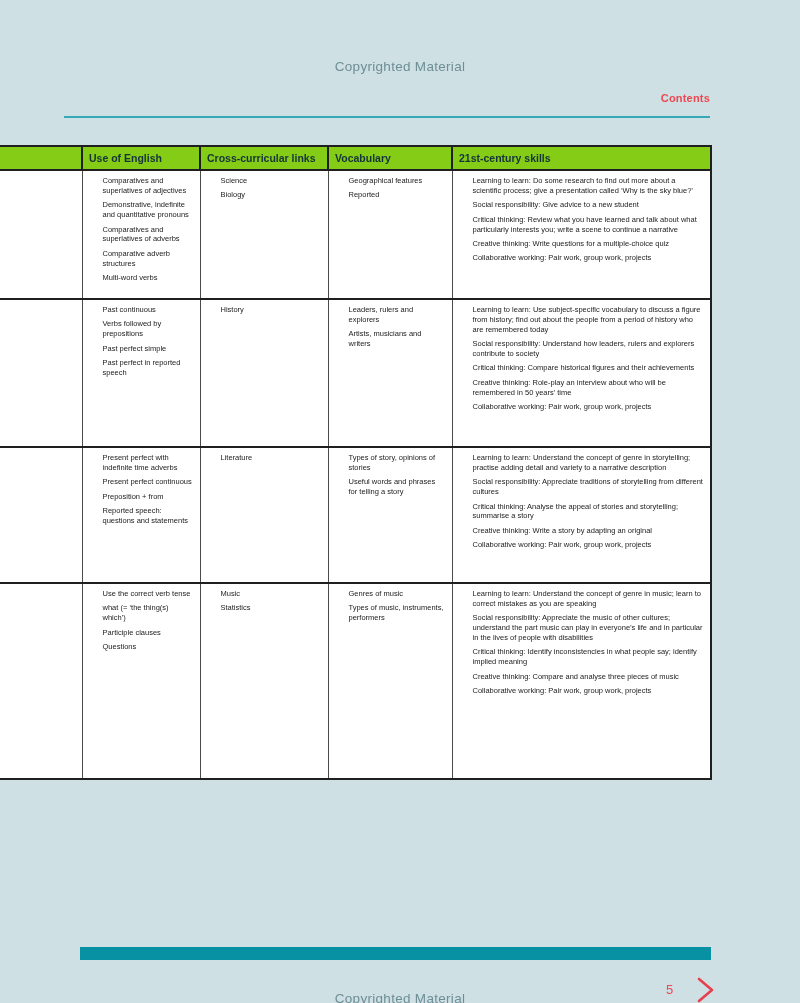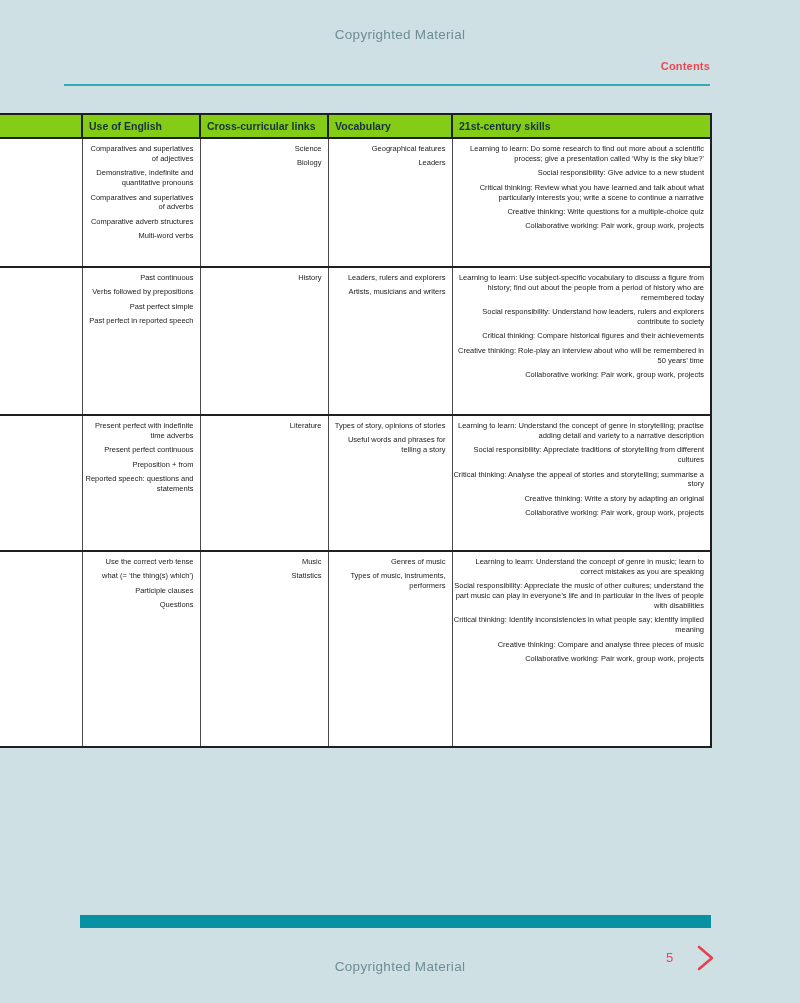--- a/index.html
+++ b/index.html
@@ -4,21 +4,21 @@
 <style>
   * { box-sizing: border-box; }
   html, body { margin: 0; padding: 0; }
   body {
     width: 800px; height: 1003px;
     background: #cfe0e4;
     font-family: "Liberation Sans", sans-serif;
     position: relative;
     overflow: hidden;
   }
-  .canvas { position: absolute; inset: 0; }
+  .canvas { position: absolute; inset: 0; margin-top: 32px; }
 
   .watermark {
     position: absolute; left: 0; width: 800px;
     text-align: center;
     color: #6d8e95;
     font-size: 13.5px;
     letter-spacing: .3px;
   }
   .watermark.top { top: 27px; }
   .watermark.bottom { top: 959px; }
@@ -47,22 +47,22 @@
     font-weight: bold;
     text-align: left;
     vertical-align: middle;
     padding: 0 6px;
     border: 2px solid #1f1f1f;
     height: 24px;
   }
   table.syllabus td {
     background: #ffffff;
     vertical-align: top;
-    text-align: right;
-    padding: 5px 6px 3px 0;
+    text-align: left;
+    padding: 5px 6px 3px 20px;
     border: 1px solid #4a4a4a;
     border-top: 2px solid #1f1f1f;
     font-size: 7.5px;
     color: #1c1c1c;
   }
   table.syllabus th.c0, table.syllabus td.c0 { border-left: none; }
   table.syllabus th:last-child, table.syllabus td:last-child { border-right: 2px solid #1f1f1f; }
   table.syllabus tbody tr:last-child td { border-bottom: 2px solid #1f1f1f; }
   tr.r0 td { height: 129px; }
   tr.r1 td { height: 148px; }
@@ -120,21 +120,21 @@
             <p class="ci">Comparatives and superlatives of adverbs</p>
             <p class="ci">Comparative adverb structures</p>
             <p class="ci">Multi-word verbs</p>
           </td>
         <td>
             <p class="ci">Science</p>
             <p class="ci">Biology</p>
           </td>
         <td>
             <p class="ci">Geographical features</p>
-            <p class="ci">Leaders</p>
+            <p class="ci">Reported</p>
           </td>
         <td>
             <p class="ci">Learning to learn: Do some research to find out more about a scientific process; give a presentation called ‘Why is the sky blue?’</p>
             <p class="ci">Social responsibility: Give advice to a new student</p>
             <p class="ci">Critical thinking: Review what you have learned and talk about what particularly interests you; write a scene to continue a narrative</p>
             <p class="ci">Creative thinking: Write questions for a multiple-choice quiz</p>
             <p class="ci">Collaborative working: Pair work, group work, projects</p>
           </td>
       </tr>
       <tr class="r1">

